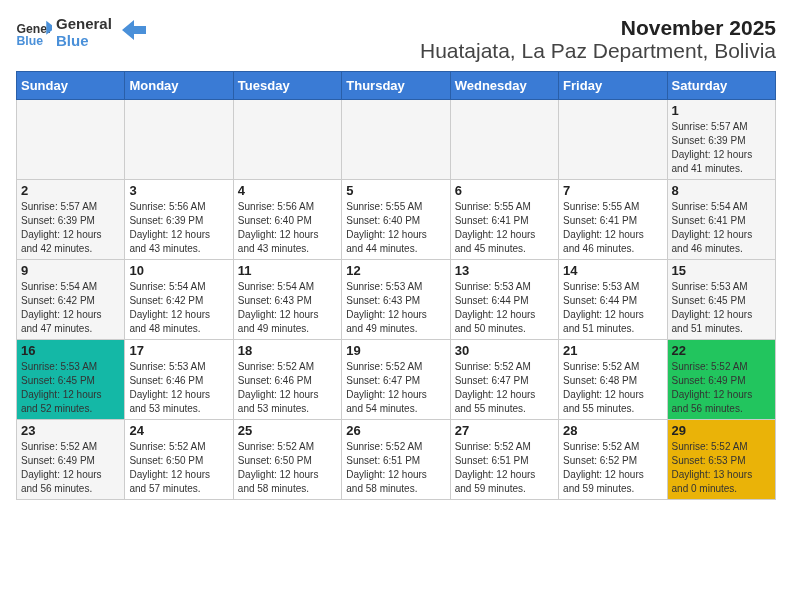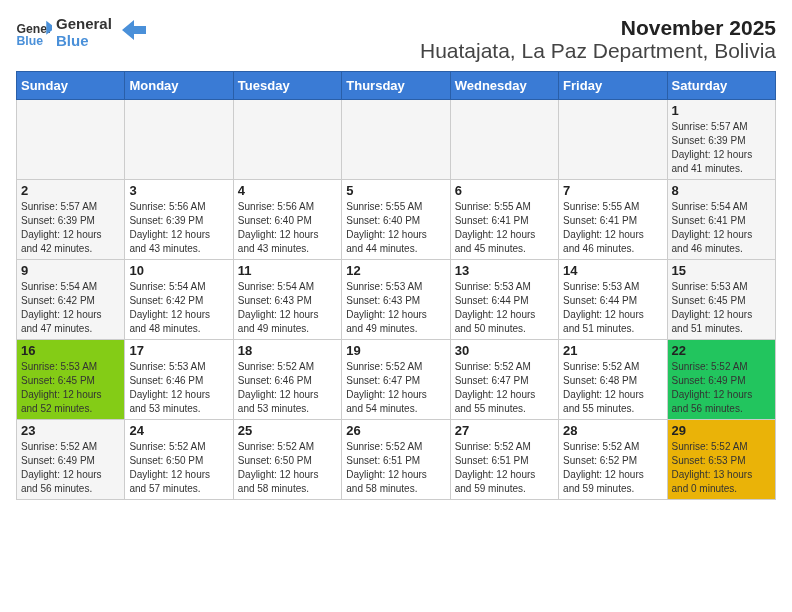--- a/index.html
+++ b/index.html
@@ -229,21 +229,21 @@
         </td>
         <td style="background: rgb(245, 245, 245);">
           <span class="day-number">15</span>
           <div class="day-info" style="white-space: pre-line;">Sunrise: 5:53 AM
 Sunset: 6:45 PM
 Daylight: 12 hours
 and 51 minutes.</div>
         </td>
       </tr>
       <tr>
-        <td style="background: #84cc16;">
+        <td style="background: #14b8a6;">
           <span class="day-number">16</span>
           <div class="day-info" style="white-space: pre-line;">Sunrise: 5:53 AM
 Sunset: 6:45 PM
 Daylight: 12 hours
 and 52 minutes.</div>
         </td>
         <td>
           <span class="day-number">17</span>
           <div class="day-info" style="white-space: pre-line;">Sunrise: 5:53 AM
 Sunset: 6:46 PM

